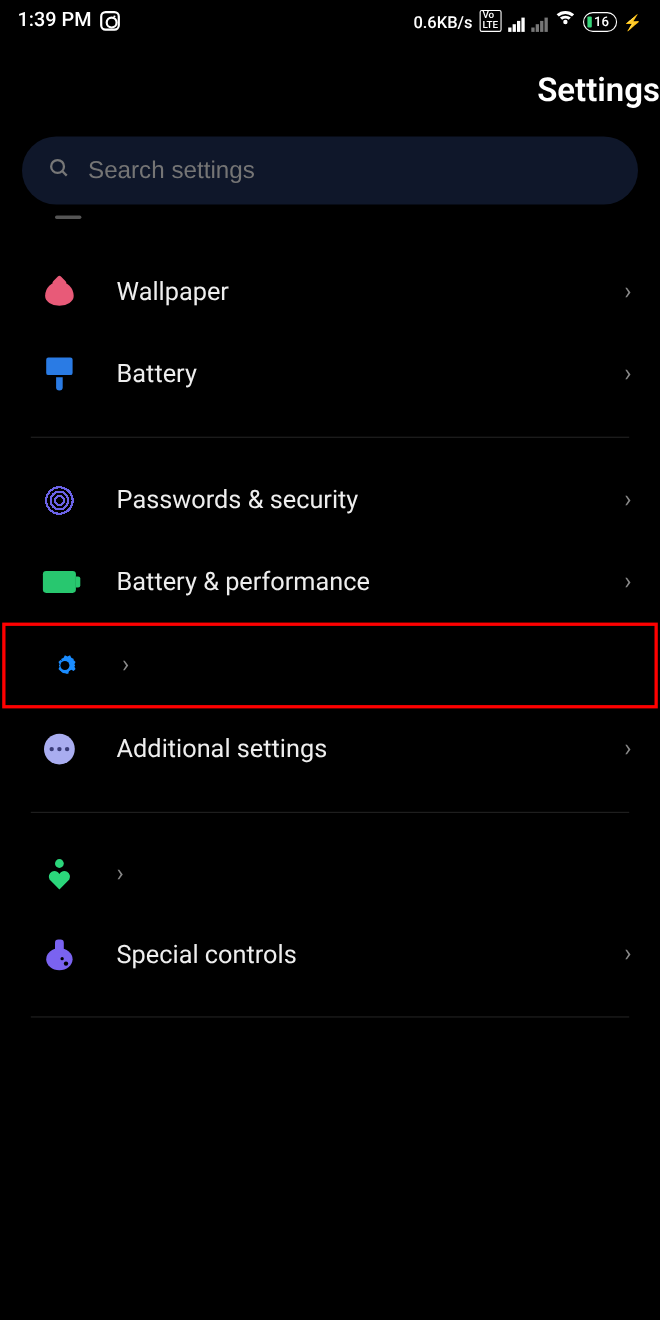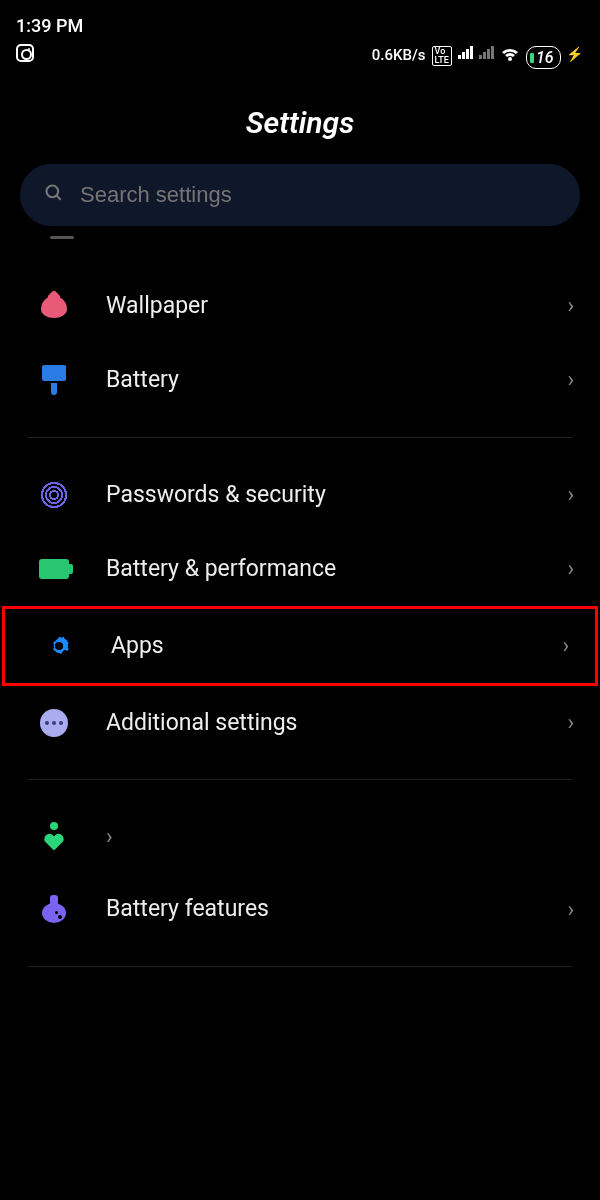--- a/index.html
+++ b/index.html
@@ -12,42 +12,41 @@
     overflow: hidden;
   }
   .status-bar {
     display: flex;
     justify-content: space-between;
     align-items: center;
     padding: 8px 16px;
     font-size: 18px;
     font-weight: 500;
   }
-  .status-left { display: flex; align-items: flex-start; gap: 8px; flex-direction: column; }
-  .status-right { display: flex; align-items: flex-start; gap: 6px; font-size: 15px; margin-top: 38px; }
+  .status-left { display: flex; align-items: center; gap: 8px; }
+  .status-right { display: flex; align-items: flex-end; gap: 6px; font-size: 15px; }
   .ig-icon { width:18px; height:18px; border:2px solid #fff; border-radius:5px; position:relative; }
   .ig-icon::after { content:""; position:absolute; width:7px; height:7px; border:2px solid #fff; border-radius:50%; top:3px; left:3px; }
   .ig-icon::before { content:""; position:absolute; width:2px; height:2px; background:#fff; border-radius:50%; top:2px; right:2px; }
   .volte { font-size:9px; border:1px solid #fff; padding:0 2px; border-radius:2px; line-height:1; }
   .signal { display:inline-flex; align-items:flex-end; gap:1px; }
   .signal span { width:3px; background:#fff; }
   .signal span:nth-child(1){height:4px;} .signal span:nth-child(2){height:7px;}
   .signal span:nth-child(3){height:10px;} .signal span:nth-child(4){height:13px;}
   .signal.dim span{ background:#777; }
   .wifi-ic { font-size:18px; }
-  .battery { display:inline-flex; align-items:center; border:1.5px solid #fff; border-radius:10px; padding:1px 6px 1px 3px; font-size:16px; gap:2px; position:relative;font-style:italic;}
+  .battery { display:inline-flex; align-items:center; border:1.5px solid #fff; border-radius:10px; padding:1px 6px 1px 3px; font-size:12px; gap:2px; position:relative;}
   .battery .level { width:4px; height:10px; background:#37d67a; border-radius:1px; }
   .bolt { font-size:14px; }
 
   .page-title {
-    text-align: center;
+    text-align: right;
     font-size: 30px;
     font-weight: 600;
-    padding: 28px 11px 24px;
-    font-style: italic;
+    padding: 28px 0 24px;
   }
   .search-box {
     margin: 0 20px 10px;
     background: #0f172a;
     border-radius: 40px;
     display: flex;
     align-items: center;
     padding: 18px 24px;
     gap: 16px;
   }
@@ -211,21 +210,20 @@
       <div class="ic-gear">
         <svg width="28" height="28" viewBox="0 0 24 24">
             <path fill="#1a8cff" d="M12 2l2 1 2-1 1 2 2 1-1 2 1 2-2 1-1 2-2-1-2 1-1-2-2-1 1-2-1-2 2-1zM12 8a4 4 0 100 8 4 4 0 000-8z" transform="translate(0 2)"></path>
             <circle cx="12" cy="12" r="3" fill="#000"></circle>
             <path fill="#1a8cff" d="M12 3a9 9 0 019 9 9 9 0 01-9 9 9 9 0 01-9-9 9 9 0 019-9z" opacity="0"></path>
             <path fill="#1a8cff" d="M19.4 13l.6-1-.6-1 .9-1.7-1.5-1.5L17 8.7l-1-.6-1-.6-.3-2h-2.1l-.3 2-1 .6-1 .6-1.8-.9L7 9.3l.9 1.7-.6 1 .6 1L7 14.7l1.5 1.5 1.8-.9 1 .6 1 .6.3 2h2.1l.3-2 1-.6 1-.6 1.8.9 1.5-1.5z"></path>
             <circle cx="12" cy="12" r="3.5" fill="#000"></circle>
           </svg>
       </div>
     </div>
-    <div class="label">Apps</div>
     <div class="chev">›</div>
   </div>
 
   <div class="row">
     <div class="icon-slot">
         <div class="ic-dots">
           <span></span>
           <span></span>
           <span></span>
         </div>
@@ -243,19 +241,19 @@
     <div class="chev">›</div>
   </div>
 
   <div class="row">
     <div class="icon-slot">
         <div class="ic-flask">
           <span class="bub"></span>
           <span class="bub2"></span>
         </div>
       </div>
-    <div class="label">Battery features</div>
+    <div class="label">Special controls</div>
     <div class="chev">›</div>
   </div>
 
   <div class="divider"></div>
 
 </div>
 
 </body></html>

